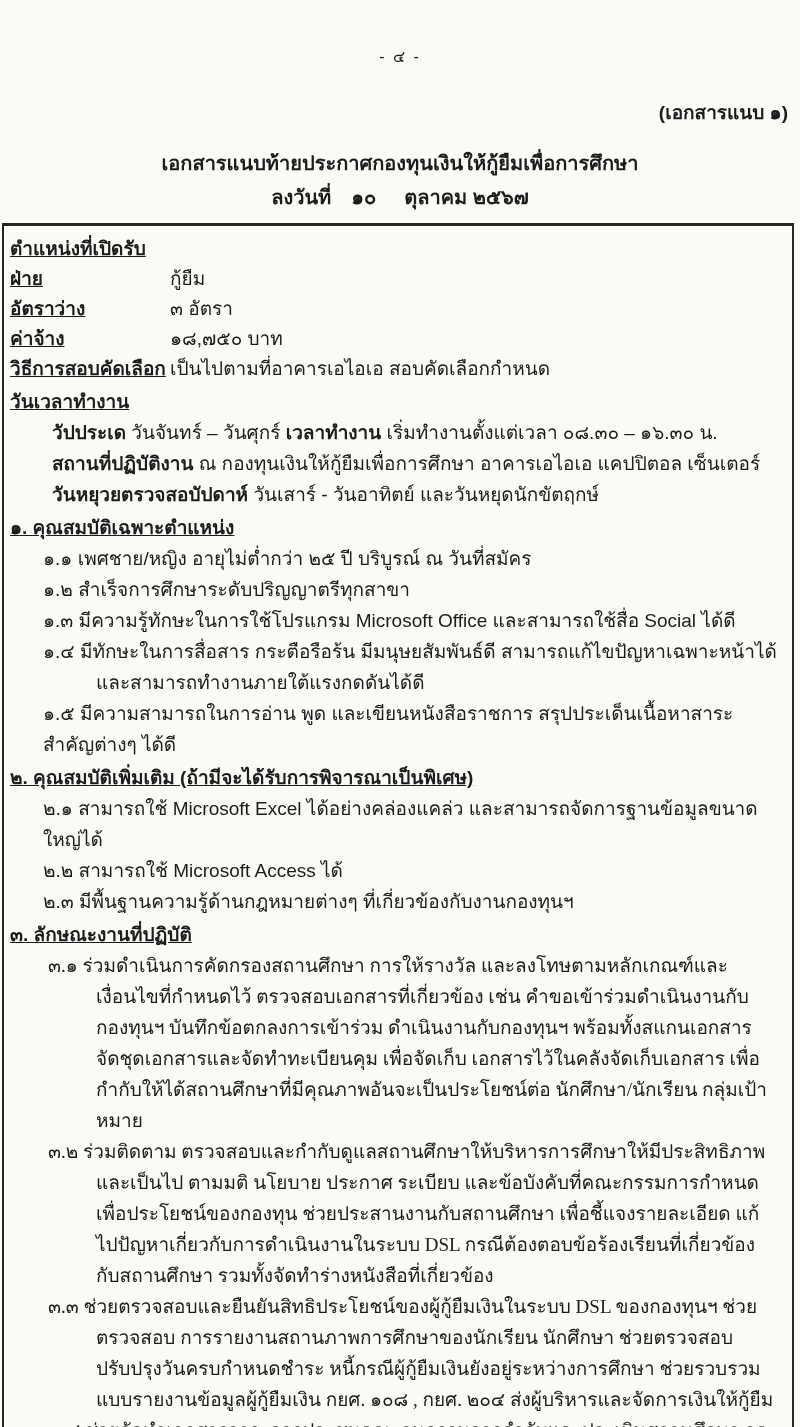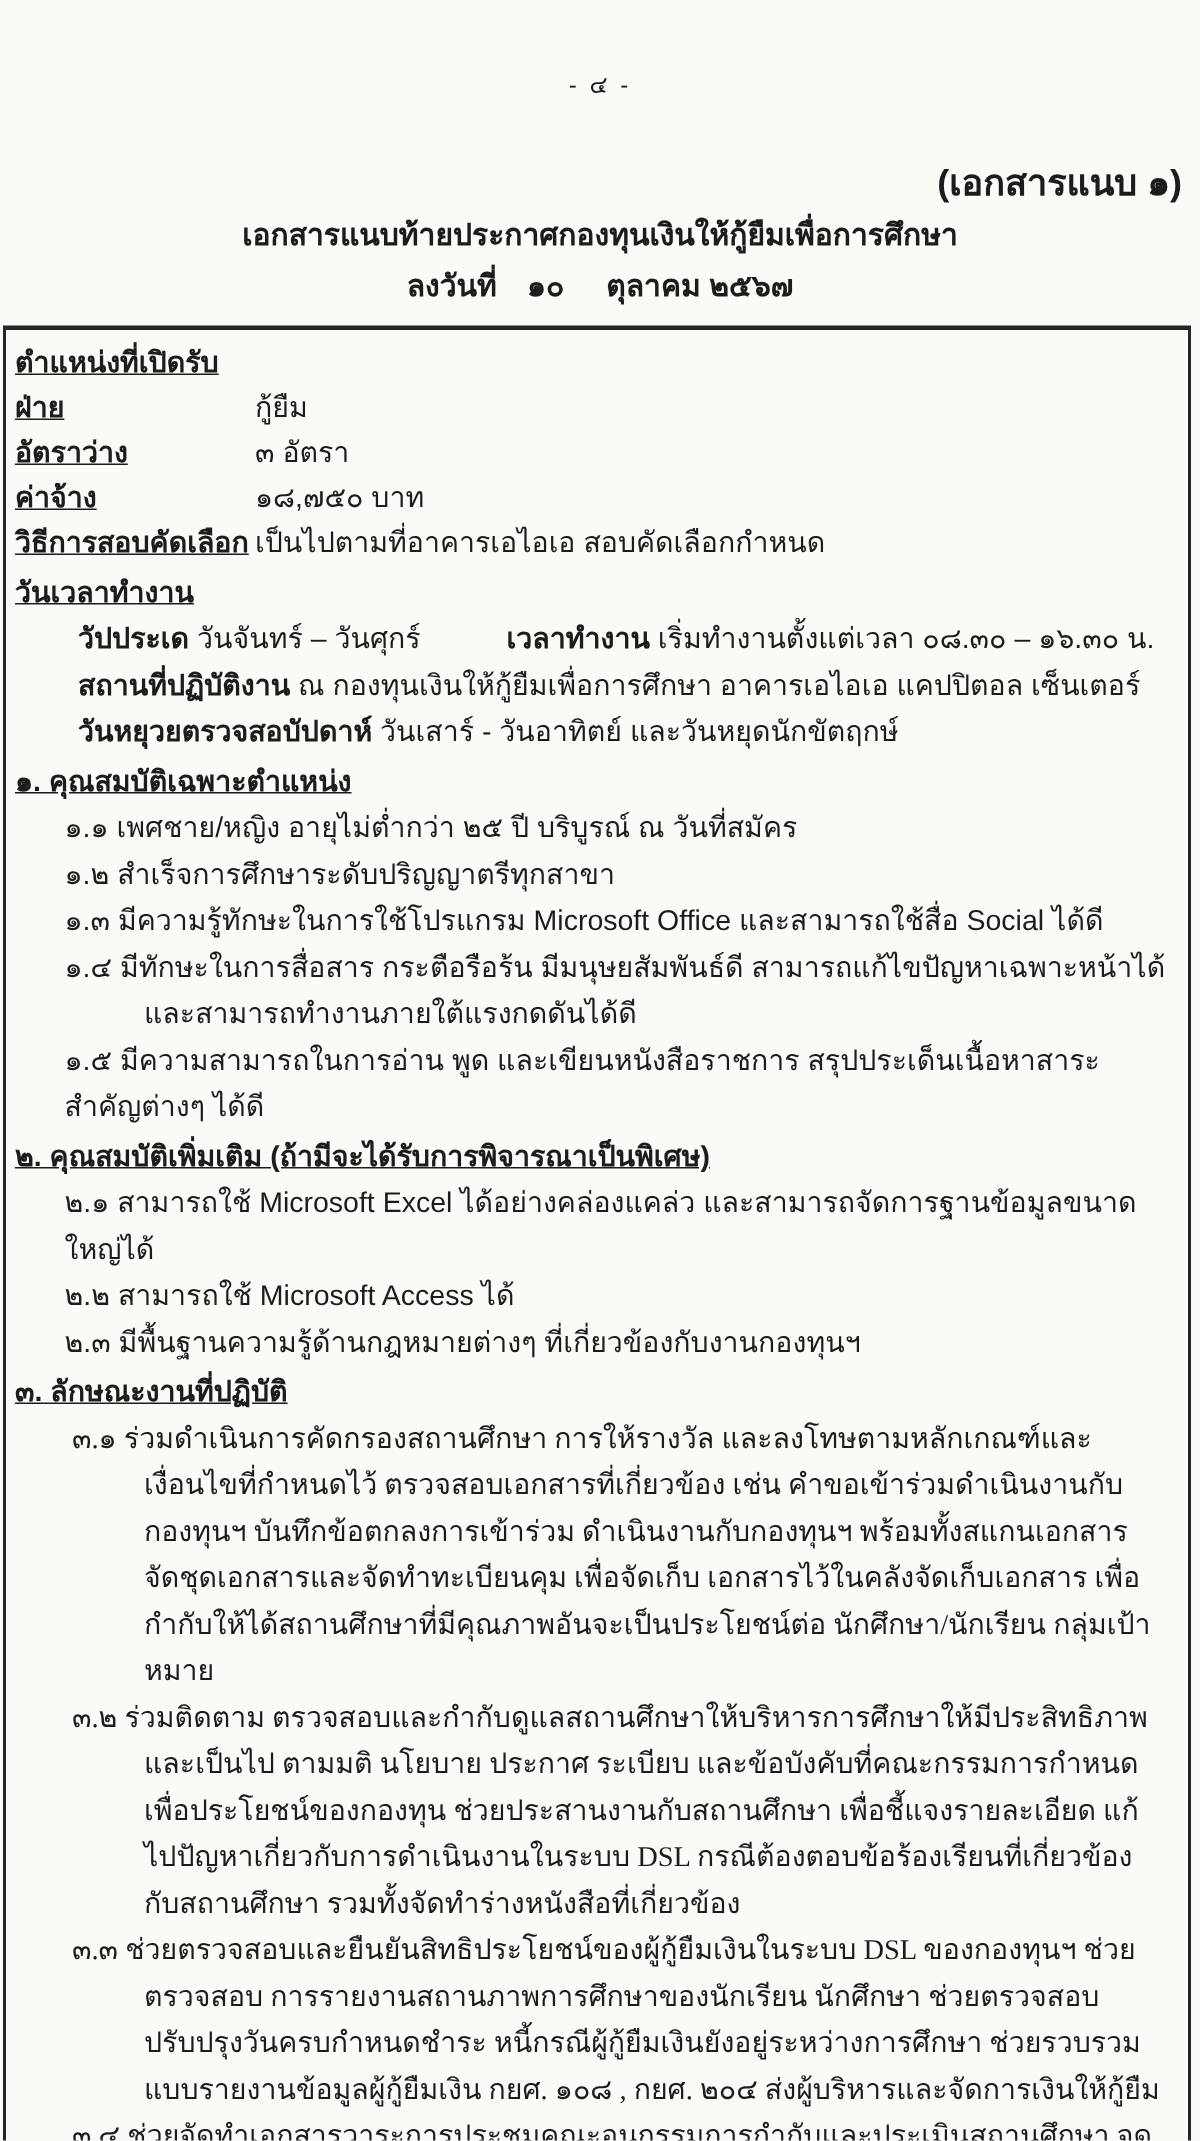--- a/index.html
+++ b/index.html
@@ -15,29 +15,29 @@
   .page-num {
     text-align: center;
     padding-top: 44px;
     font-size: 16px;
     letter-spacing: 2px;
   }
   .attach-note {
     text-align: right;
     padding-right: 12px;
     font-weight: bold;
-    font-size: 24px;
-    margin-top: 42px;
+    font-size: 19px;
+    margin-top: 32px;
     line-height: 24px;
   }
   .doc-title {
     text-align: center;
     font-weight: bold;
     font-size: 20px;
-    margin-top: 8px;
+    margin-top: 24px;
     line-height: 28px;
   }
   .date-line {
     text-align: center;
     font-weight: bold;
     font-size: 20px;
     margin-top: 6px;
     line-height: 28px;
   }
   .date-line .date-day { margin-left: 20px; }
@@ -63,21 +63,21 @@
   .fvalue { flex: 1; }
 
   .ws-head, .sec-head {
     font-weight: bold;
     text-decoration: underline;
     line-height: 31px;
     margin-top: 2px;
   }
   .ws-line { padding-left: 42px; line-height: 31px; }
   .ws-line .inline-label { font-weight: bold; }
-  .ws-time { margin-left: 52px; }
+  .ws-time { }
 
   .item { padding-left: 33px; line-height: 31px; }
   .item.cont { padding-left: 86px; }
 
   .para {
     padding-left: 86px;
     text-indent: -48px;
     line-height: 31px;
     font-family: Liberation Serif, serif;
   }

